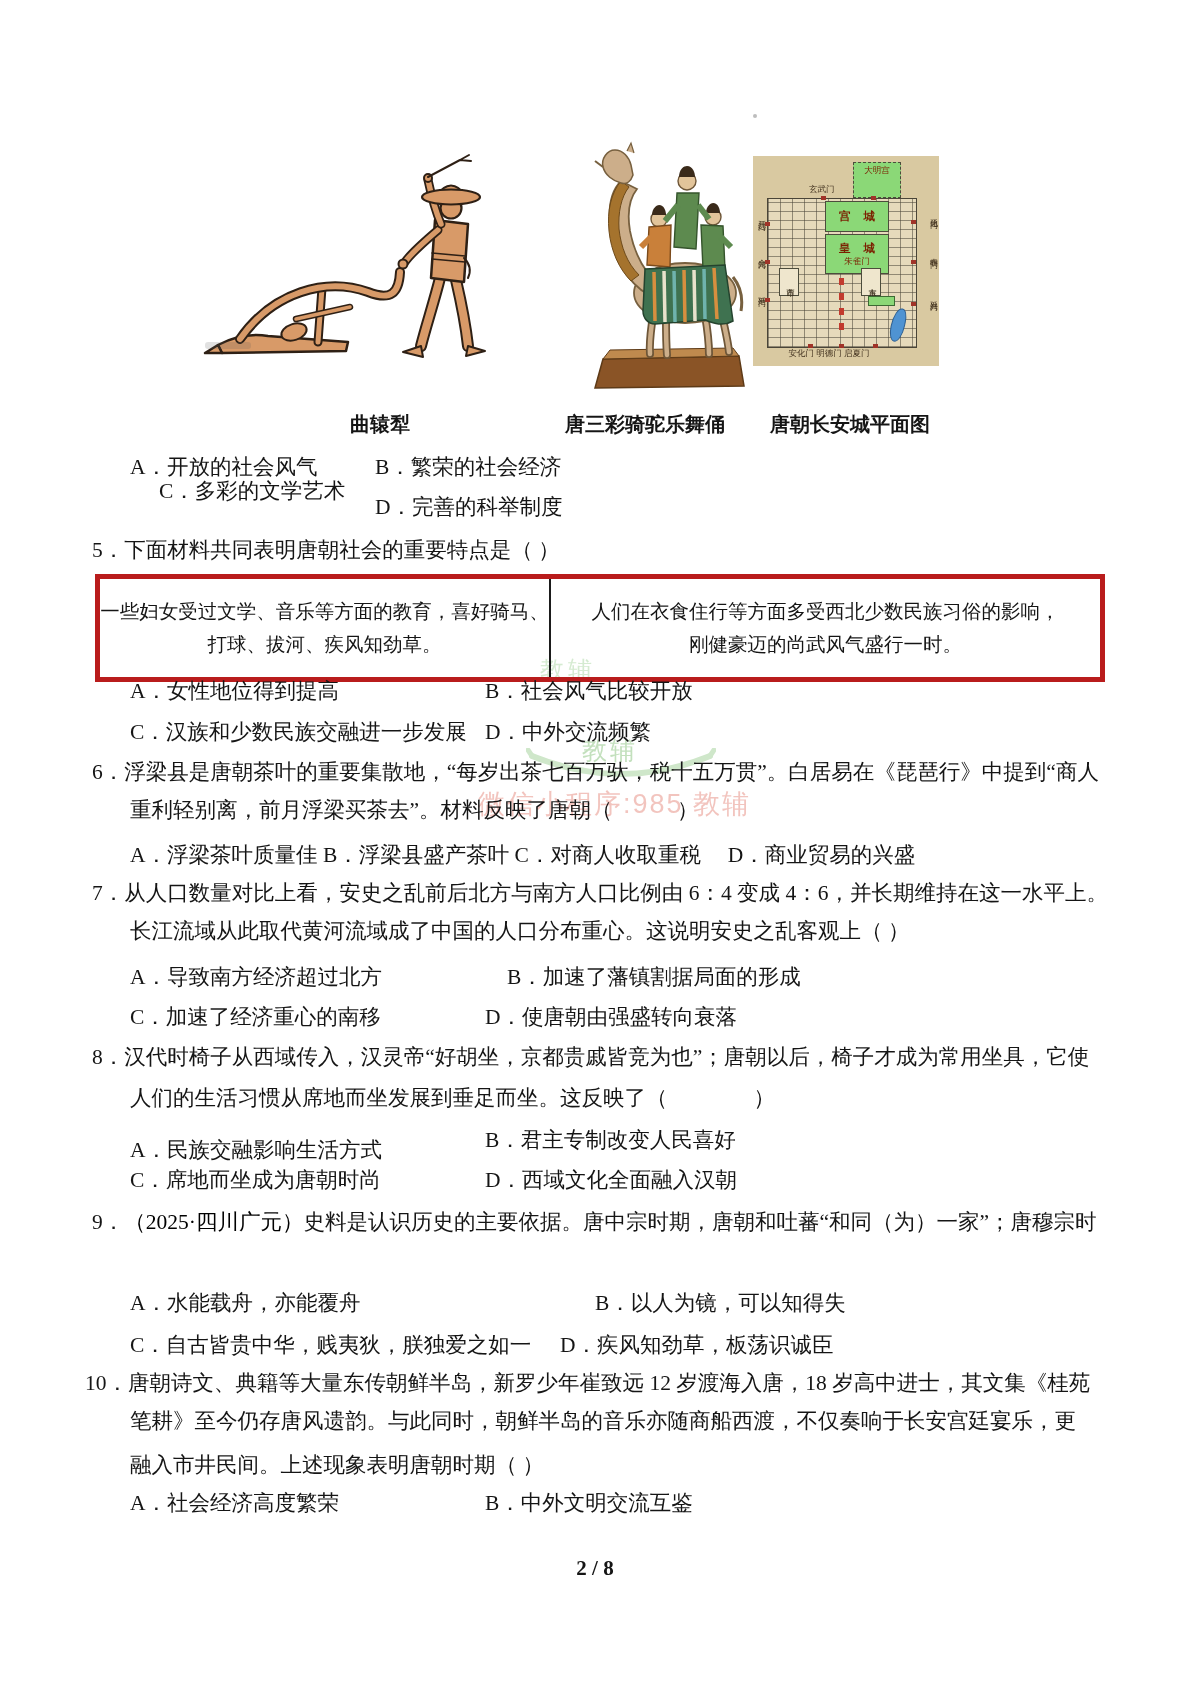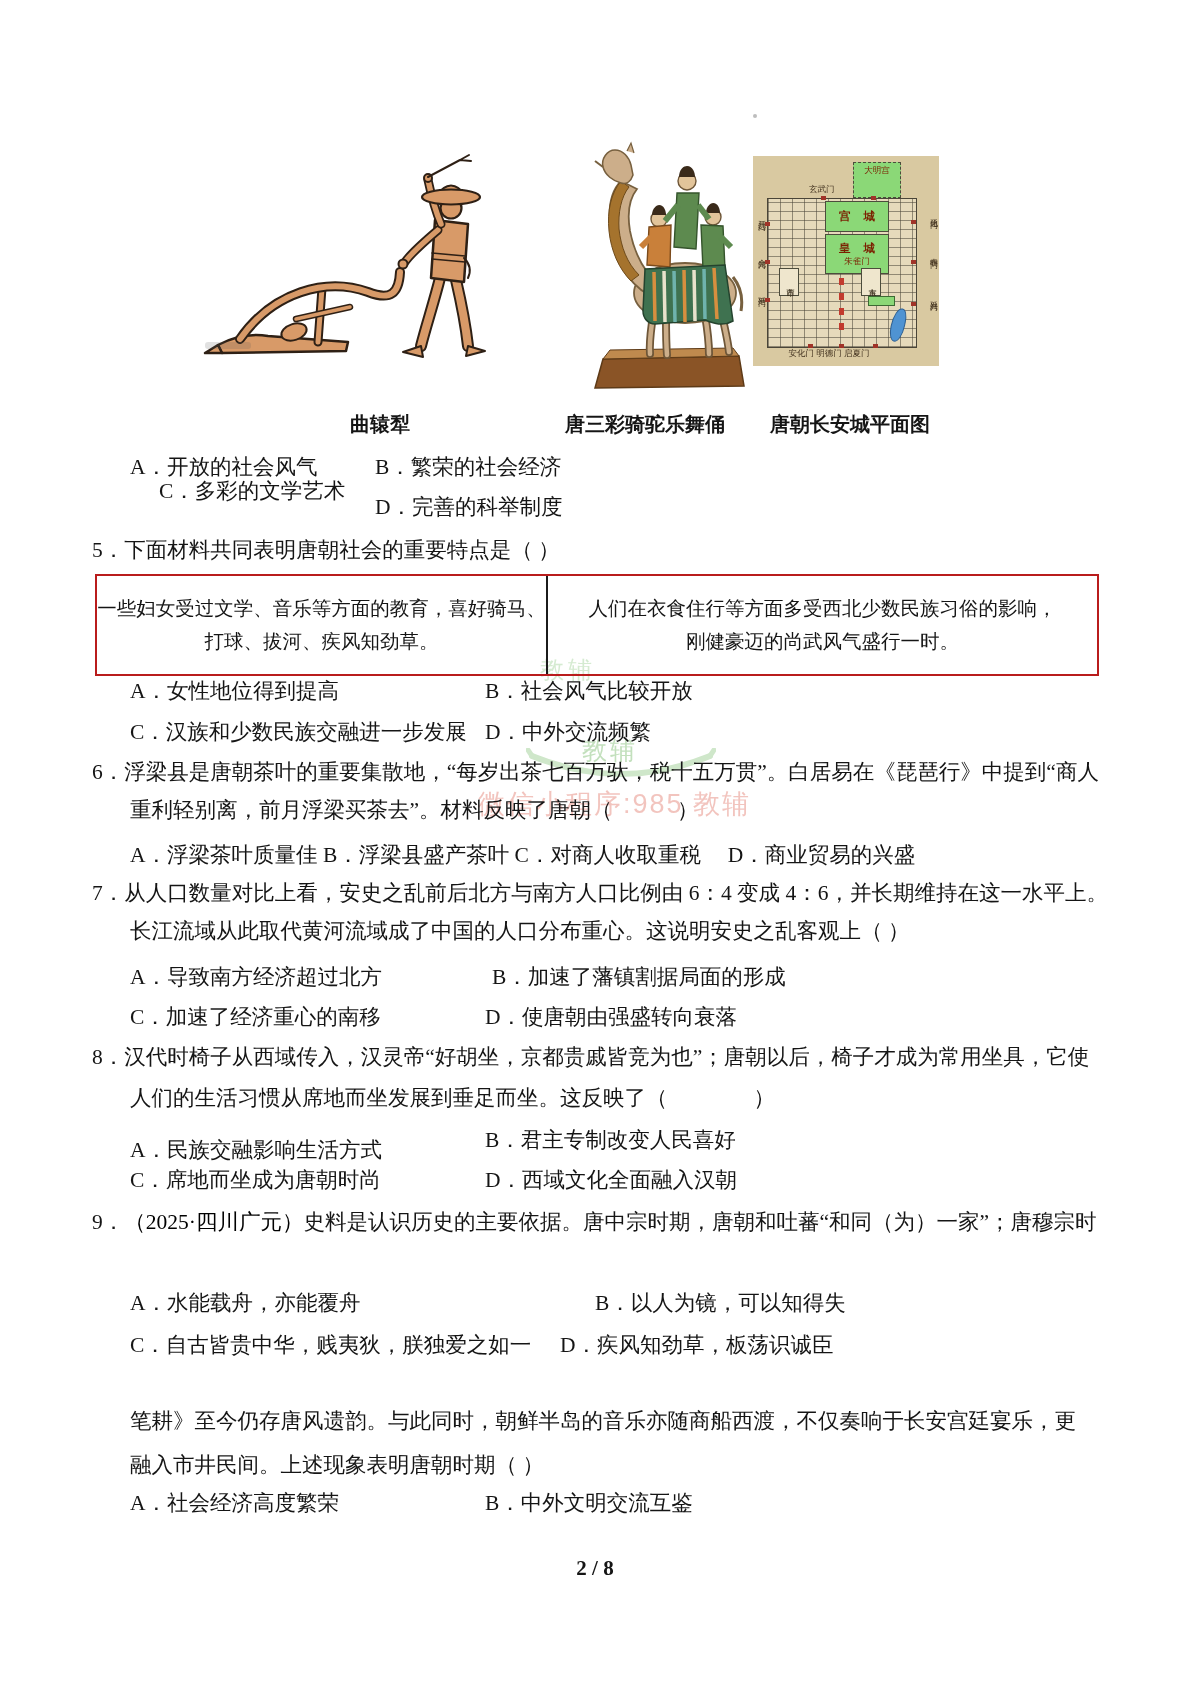--- a/index.html
+++ b/index.html
@@ -2,21 +2,21 @@
 <html><head>
 <meta charset="utf-8">
 <style>
   html,body{margin:0;padding:0;background:#ffffff;}
   .page{position:relative;width:1190px;height:1683px;background:#fff;overflow:hidden;
         font-family:"Liberation Serif","DejaVu Serif",serif;color:#151515;}
   .t{position:absolute;white-space:nowrap;font-size:21.5px;line-height:1.15;z-index:3;}
   .cap{position:absolute;font-weight:bold;font-size:20px;text-align:center;z-index:3;white-space:nowrap;}
   .red{color:#000000;}
   
-  .tbl{position:absolute;left:95px;top:574px;width:1000px;height:98px;border:2px solid #b91c1c;
+  .tbl{position:absolute;left:95px;top:574px;width:1000px;height:98px;border:5px solid #b91c1c;
        display:flex;z-index:3;background:transparent;}
   .cell{display:flex;flex-direction:column;justify-content:center;align-items:center;gap:10px;
         font-size:19.5px;line-height:1.2;}
   .cell-l{width:45%;border-right:2px solid #1b1b1b;}
   .cell-r{width:55%;}
   
   .fig{position:absolute;z-index:2;}
   
   .map{position:absolute;left:753px;top:156px;width:186px;height:210px;background:#d9c9a1;z-index:2;
        font-family:"Liberation Sans","DejaVu Sans",sans-serif;}
@@ -257,37 +257,38 @@
   <div class="t" style="left:130px;top:720px;">C．汉族和少数民族交融进一步发展</div>
   <div class="t" style="left:485px;top:720px;">D．中外交流频繁</div>
 
   <div class="t" style="left:92px;top:760px;">6．浮梁县是唐朝茶叶的重要集散地，“每岁出茶七百万驮，税十五万贯”。白居易在《琵琶行》中提到“商人</div>
   <div class="t" style="left:130px;top:843px;">A．浮梁茶叶质量佳 B．浮梁县盛产茶叶  C．对商人收取重税　 D．商业贸易的兴盛</div>
   <div class="t" style="left:130px;top:798px;">重利轻别离，前月浮梁买茶去”。材料反映了唐朝（　　　）</div>
 
   <div class="t" style="left:92px;top:881px;">7．从人口数量对比上看，安史之乱前后北方与南方人口比例由 6：4 变成 4：6，并长期维持在这一水平上。</div>
   <div class="t" style="left:130px;top:919px;">长江流域从此取代黄河流域成了中国的人口分布重心。这说明安史之乱客观上（  ）</div>
   <div class="t" style="left:130px;top:965px;">A．导致南方经济超过北方</div>
-  <div class="t" style="left:492px;top:965px;">B．加速了藩镇割据局面的形成</div>
+  <div class="t" style="left:507px;top:965px;">B．加速了藩镇割据局面的形成</div>
   <div class="t" style="left:130px;top:1005px;">C．加速了经济重心的南移</div>
   <div class="t" style="left:485px;top:1005px;">D．使唐朝由强盛转向衰落</div>
 
   <div class="t" style="left:92px;top:1045px;">8．汉代时椅子从西域传入，汉灵帝“好胡坐，京都贵戚皆竞为也”；唐朝以后，椅子才成为常用坐具，它使</div>
   <div class="t" style="left:130px;top:1086px;">人们的生活习惯从席地而坐发展到垂足而坐。这反映了（　　　　）</div>
   <div class="t" style="left:130px;top:1128px;margin-top:10px;">A．民族交融影响生活方式</div>
   <div class="t" style="left:485px;top:1128px;">B．君主专制改变人民喜好</div>
   <div class="t" style="left:130px;top:1168px;">C．席地而坐成为唐朝时尚</div>
   <div class="t" style="left:485px;top:1168px;">D．西域文化全面融入汉朝</div>
 
   <div class="t" style="left:92px;top:1210px;"><span>9．</span><span class="red">（2025·四川广元）</span><span>史料是认识历史的主要依据。唐中宗时期，唐朝和吐蕃“和同（为）一家”；唐穆宗时</span></div>
   <div class="t" style="left:130px;top:1291px;">A．水能载舟，亦能覆舟</div>
   <div class="t" style="left:595px;top:1291px;">B．以人为镜，可以知得失</div>
   <div class="t" style="left:130px;top:1333px;">C．自古皆贵中华，贱夷狄，朕独爱之如一</div>
   <div class="t" style="left:560px;top:1333px;">D．疾风知劲草，板荡识诚臣</div>
 
+  <div class="t" style="left:85px;top:1371px;">10．唐朝诗文、典籍等大量东传朝鲜半岛，新罗少年崔致远 12 岁渡海入唐，18 岁高中进士，其文集《桂苑</div>
   <div class="t" style="left:130px;top:1409px;">笔耕》至今仍存唐风遗韵。与此同时，朝鲜半岛的音乐亦随商船西渡，不仅奏响于长安宫廷宴乐，更</div>
   <div class="t" style="left:130px;top:1453px;">融入市井民间。上述现象表明唐朝时期（  ）</div>
   <div class="t" style="left:130px;top:1491px;">A．社会经济高度繁荣</div>
   <div class="t" style="left:485px;top:1491px;">B．中外文明交流互鉴</div>
 
   <div class="footer">2 / 8</div>
 
 </div>
 
 </body></html>

